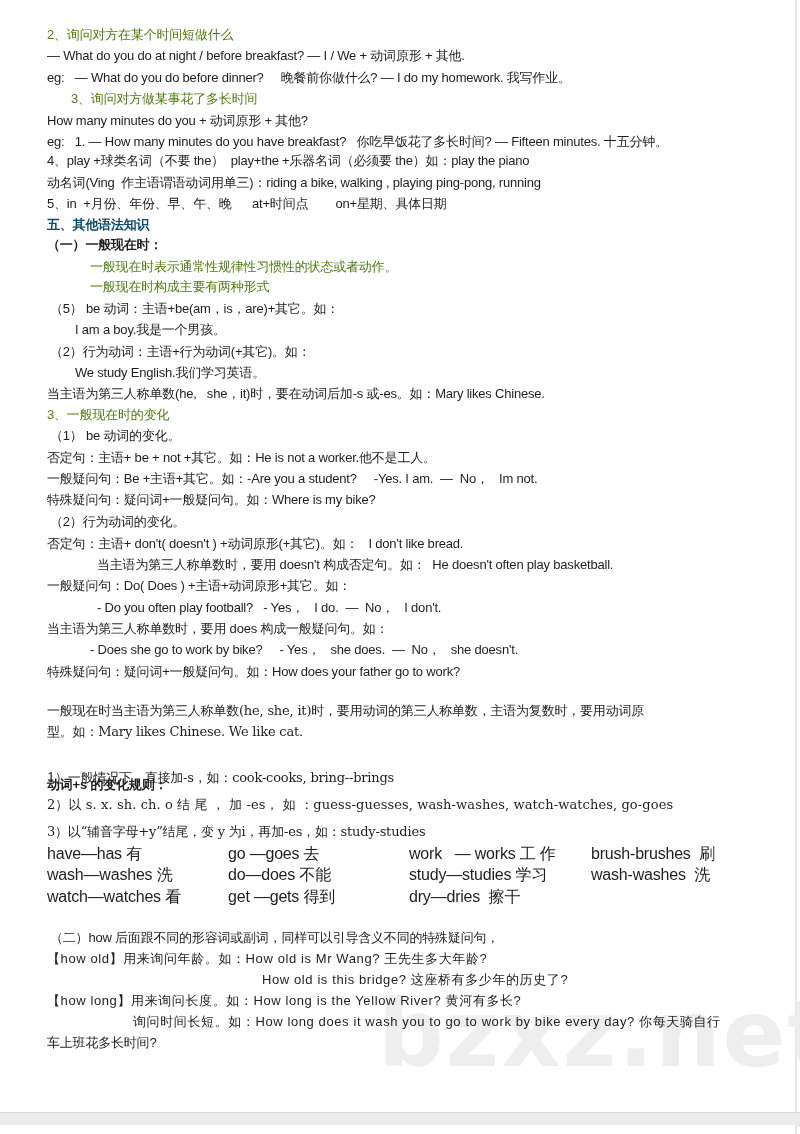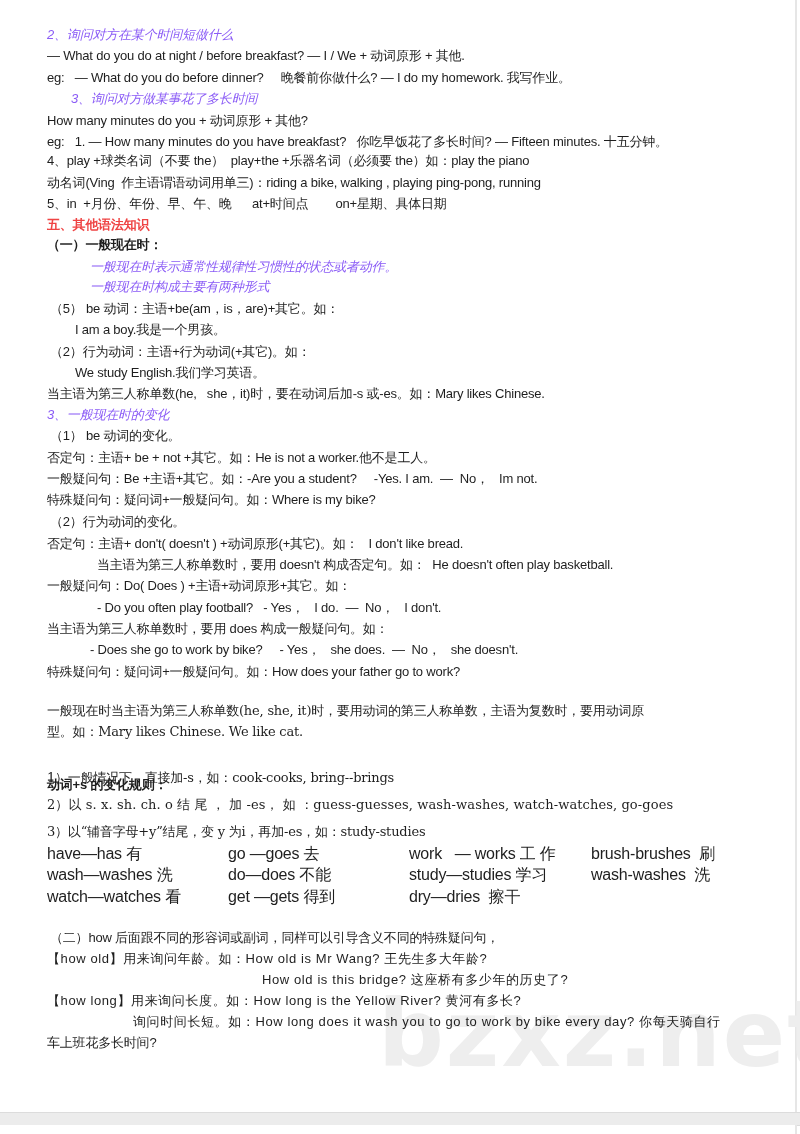--- a/index.html
+++ b/index.html
@@ -44,23 +44,23 @@
       border-right: 2px solid #e6e6e6;
     }
     .line {
       position: absolute;
       left: 47px;
       font-size: 13px;
       line-height: 16px;
       white-space: pre;
       letter-spacing: -0.2px;
     }
-    .cn { color: #8b5cf6; font-style: italic; }
+    .cn { color: #4d7c0f; }
     .red {
-      color: #ef4444;
+      color: #0c4a6e;
       font-weight: bold;
     }
     .bold { font-weight: bold; }
     .serif {
       font-family: "DejaVu Serif", "Liberation Serif", serif;
       font-size: 13px;
     }
     .wide { letter-spacing: 0.6px; }
     .col {
       position: absolute;

